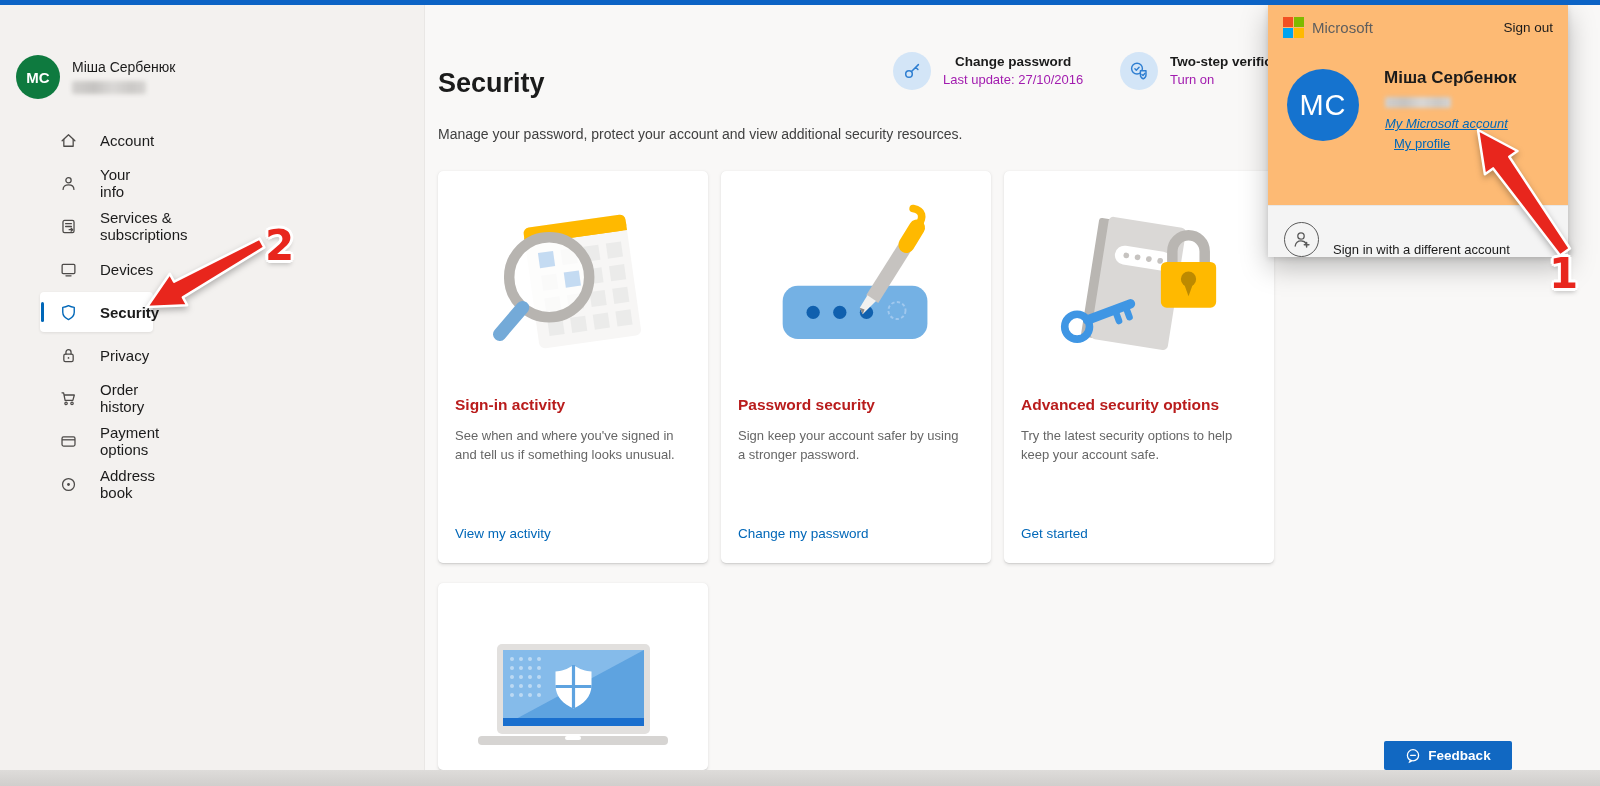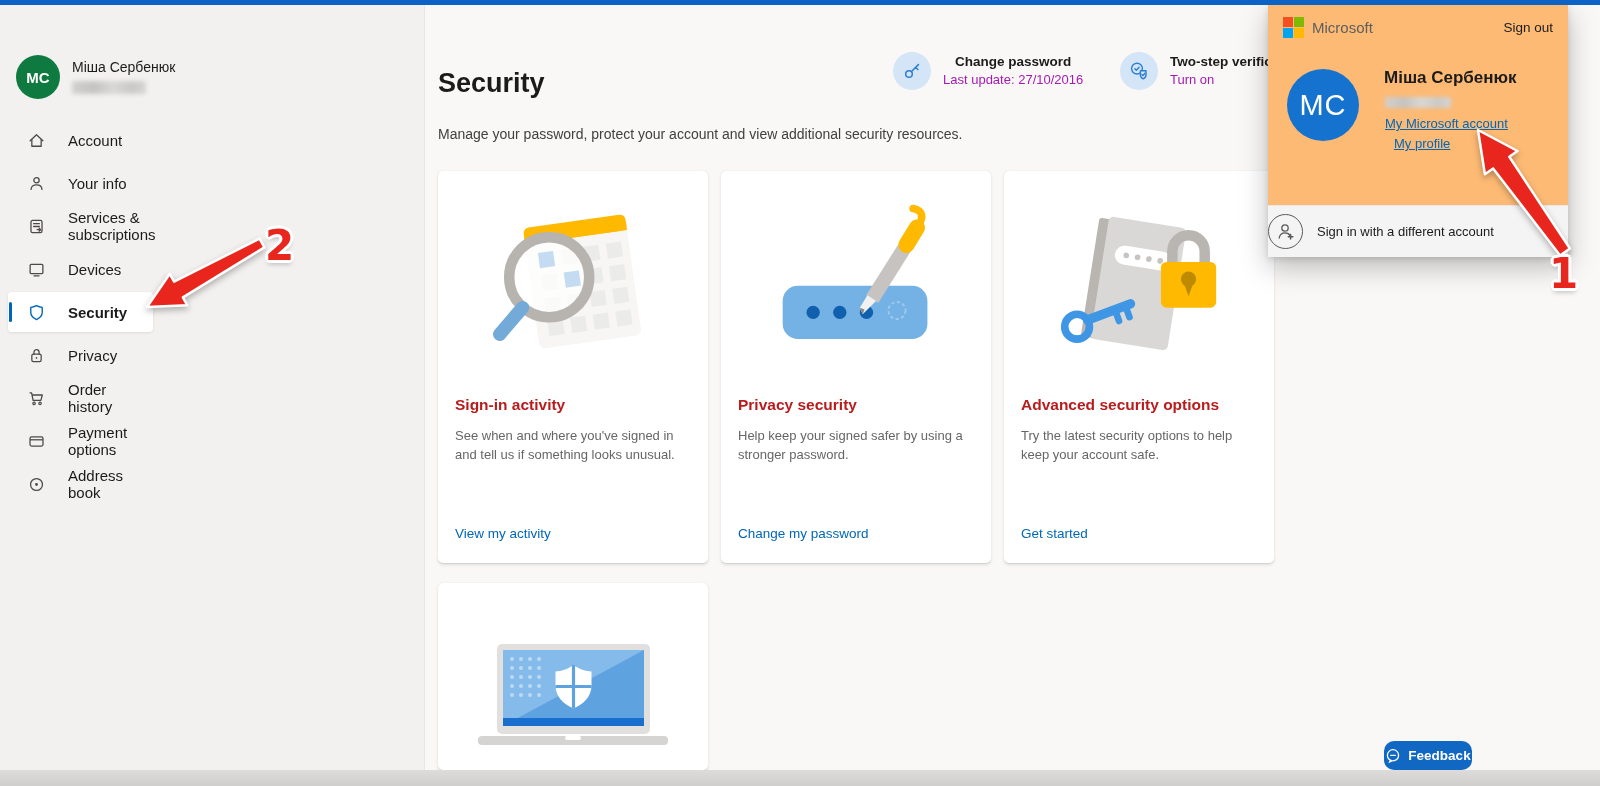--- a/index.html
+++ b/index.html
@@ -18,21 +18,21 @@
   .sidebar { position:absolute; top:5px; left:0; width:425px; height:765px;
     background:#f3f1ef; border-right:1px solid #e9e7e5; z-index:10; }
   .profile { position:absolute; top:50px; left:16px; display:flex; gap:12px; align-items:flex-start; }
   .avatar-green { width:44px; height:44px; border-radius:50%; background:#0e7a3f; color:#fff;
     display:flex; align-items:center; justify-content:center; font-size:15px; font-weight:700; }
   .profile-name { font-size:14px; color:#1b1b1b; margin-top:4px; }
   .blur-box { background:linear-gradient(90deg,#d2d0ce,#c5c3c1 30%,#dad8d6 55%,#cbc9c7 80%,#d6d4d2);
     filter:blur(2px); border-radius:2px; }
   .profile-blur { width:74px; height:13px; margin-top:6px; }
 
-  .nav { position:absolute; top:115px; left:0; width:365px; }
+  .nav { position:absolute; top:115px; left:0; width:365px;padding-left:32px; }
   .nav-item { position:relative; height:40px; margin:0 212px 3px 8px; border-radius:4px;
     display:flex; align-items:center; gap:23px; padding-left:20px; font-size:15px; color:#1b1b1b; cursor:pointer; }
   .nav-item .nav-ic { width:17px; height:17px; display:flex; align-items:center; justify-content:center; flex:0 0 17px; }
   .nav-item.active { background:#fff; box-shadow:0 1px 3px rgba(0,0,0,0.09); font-weight:700; }
   .nav-item.active::before { content:""; position:absolute; left:1px; top:10px; width:3px; height:20px;
     background:#0067b8; border-radius:2px; }
 
   
   .page-title { position:absolute; left:438px; top:50px; font-size:27px; font-weight:600; color:#1b1b1b; z-index:11; }
   .page-subtitle { position:absolute; left:438px; top:126px; font-size:14px; color:#404040; z-index:11; }
@@ -66,30 +66,30 @@
   .ms-logo i { display:block; }
   .ms-r{background:#f25022}.ms-g{background:#7fba00}.ms-b{background:#00a4ef}.ms-y{background:#ffb900}
   .am-brand-name { font-size:15px; color:#5e5e5e; }
   .am-signout { font-size:13.5px; color:#1b1b1b; cursor:pointer; }
   .am-avatar { position:absolute; left:19px; top:64px; width:72px; height:72px; border-radius:50%;
     background:#1573cf; color:#fff; font-size:29px; font-weight:400; letter-spacing:1px;
     display:flex; align-items:center; justify-content:center; }
   .am-name { position:absolute; left:116px; top:63px; font-size:17px; font-weight:700; color:#1b1b1b; white-space:nowrap; }
   .am-email-blur { position:absolute; left:117px; top:92px; width:66px; height:11px; }
   .am-link { position:absolute; left:117px; font-size:13px; color:#0067b8; text-decoration:underline; cursor:pointer; white-space:nowrap; }
-  #am-link1 { top:111px; } #am-link2 { top:131px;margin-left:9px; }
+  #am-link1 { top:111px;font-style:italic; } #am-link2 { top:131px;margin-left:9px; }
   .am-footer { position:absolute; left:0; right:0; bottom:0; height:52px; background:#f4f4f4;
-    border-top:1px solid #e7e7e7; display:flex; align-items:center; gap:14px; cursor:pointer; }
+    border-top:1px solid #e7e7e7; display:flex; align-items:flex-end; gap:14px; padding-left:16px; cursor:pointer; }
   .am-add-circle { width:35px; height:35px; border-radius:50%; border:1.4px solid #5a5a5a;
     display:flex; align-items:center; justify-content:center; flex:0 0 35px; }
   .am-footer-label { font-size:13px; color:#1b1b1b; }
 
   
-  .feedback-btn { position:absolute; left:1384px; top:741px; width:88px; height:29px; background:#1168c2;
-    border:none; border-radius:10px; color:#fff; display:flex; align-items:center; justify-content:center;
+  .feedback-btn { position:absolute; left:1384px; top:741px; width:128px; height:29px; background:#1168c2;
+    border:none; border-radius:2px; color:#fff; display:flex; align-items:center; justify-content:center;
     gap:7px; font-size:13.5px; font-weight:700; cursor:pointer; z-index:40; font-family:inherit; }
 
   
   .anno-svg { position:absolute; top:0; left:0; width:1600px; height:786px; z-index:70; pointer-events:none; }
   .anno-num { position:absolute; z-index:71; font-size:42px; font-weight:800; color:#e8261d;
     font-family:"DejaVu Sans", sans-serif; pointer-events:none;
     text-shadow:-2px -2px 0 #fff, 2px -2px 0 #fff, -2px 2px 0 #fff, 2px 2px 0 #fff,
       0 -3px 0 #fff, 0 3px 0 #fff, -3px 0 0 #fff, 3px 0 0 #fff, 0 4px 5px rgba(0,0,0,0.25); }
   #num1 { left:1549px; top:249px; }
   #num2 { left:265px; top:221px; }
@@ -280,22 +280,22 @@
       <circle cx="88" cy="123" r="7" fill="#1060ae"></circle>
       <circle cx="116" cy="123" r="7" fill="#1060ae"></circle>
       <circle cx="148" cy="121" r="9" stroke="#a8cdf0" stroke-width="2" fill="none" stroke-dasharray="3.5 2.5" opacity="0.85"></circle>
       <line x1="122" y1="109" x2="158" y2="52" stroke="#c6c3c0" stroke-width="15"></line>
       <line x1="158" y1="52" x2="169" y2="34" stroke="#ffb900" stroke-width="17" stroke-linecap="round"></line>
       <path d="M170 33 q10 -16 -5 -19" stroke="#ffb900" stroke-width="8" fill="none" stroke-linecap="round"></path>
       <polygon points="112,125 109,118 117,105 126,111" fill="#f2f1ef"></polygon>
       <polygon points="112,125 109,118 114,120" fill="#8a8a8a"></polygon>
     </svg>
   </div>
-  <div class="card-title">Privacy security</div>
-  <div class="card-desc">Help keep your signed safer by using a stronger password.</div>
+  <div class="card-title">Password security</div>
+  <div class="card-desc">Sign keep your account safer by using a stronger password.</div>
   <a class="card-link">Change my password</a>
 </div>
 
 <div class="card" id="card3">
   <div class="card-art">
     <svg width="200" height="195" viewBox="0 0 210 200">
       <g transform="rotate(9 100 100)">
         <rect x="52" y="30" width="16" height="126" rx="3" fill="#b9b6b2"></rect>
         <rect x="62" y="27" width="82" height="130" rx="5" fill="#dad8d6"></rect>
         <rect x="74" y="55" width="60" height="20" rx="10" fill="#ffffff"></rect>

